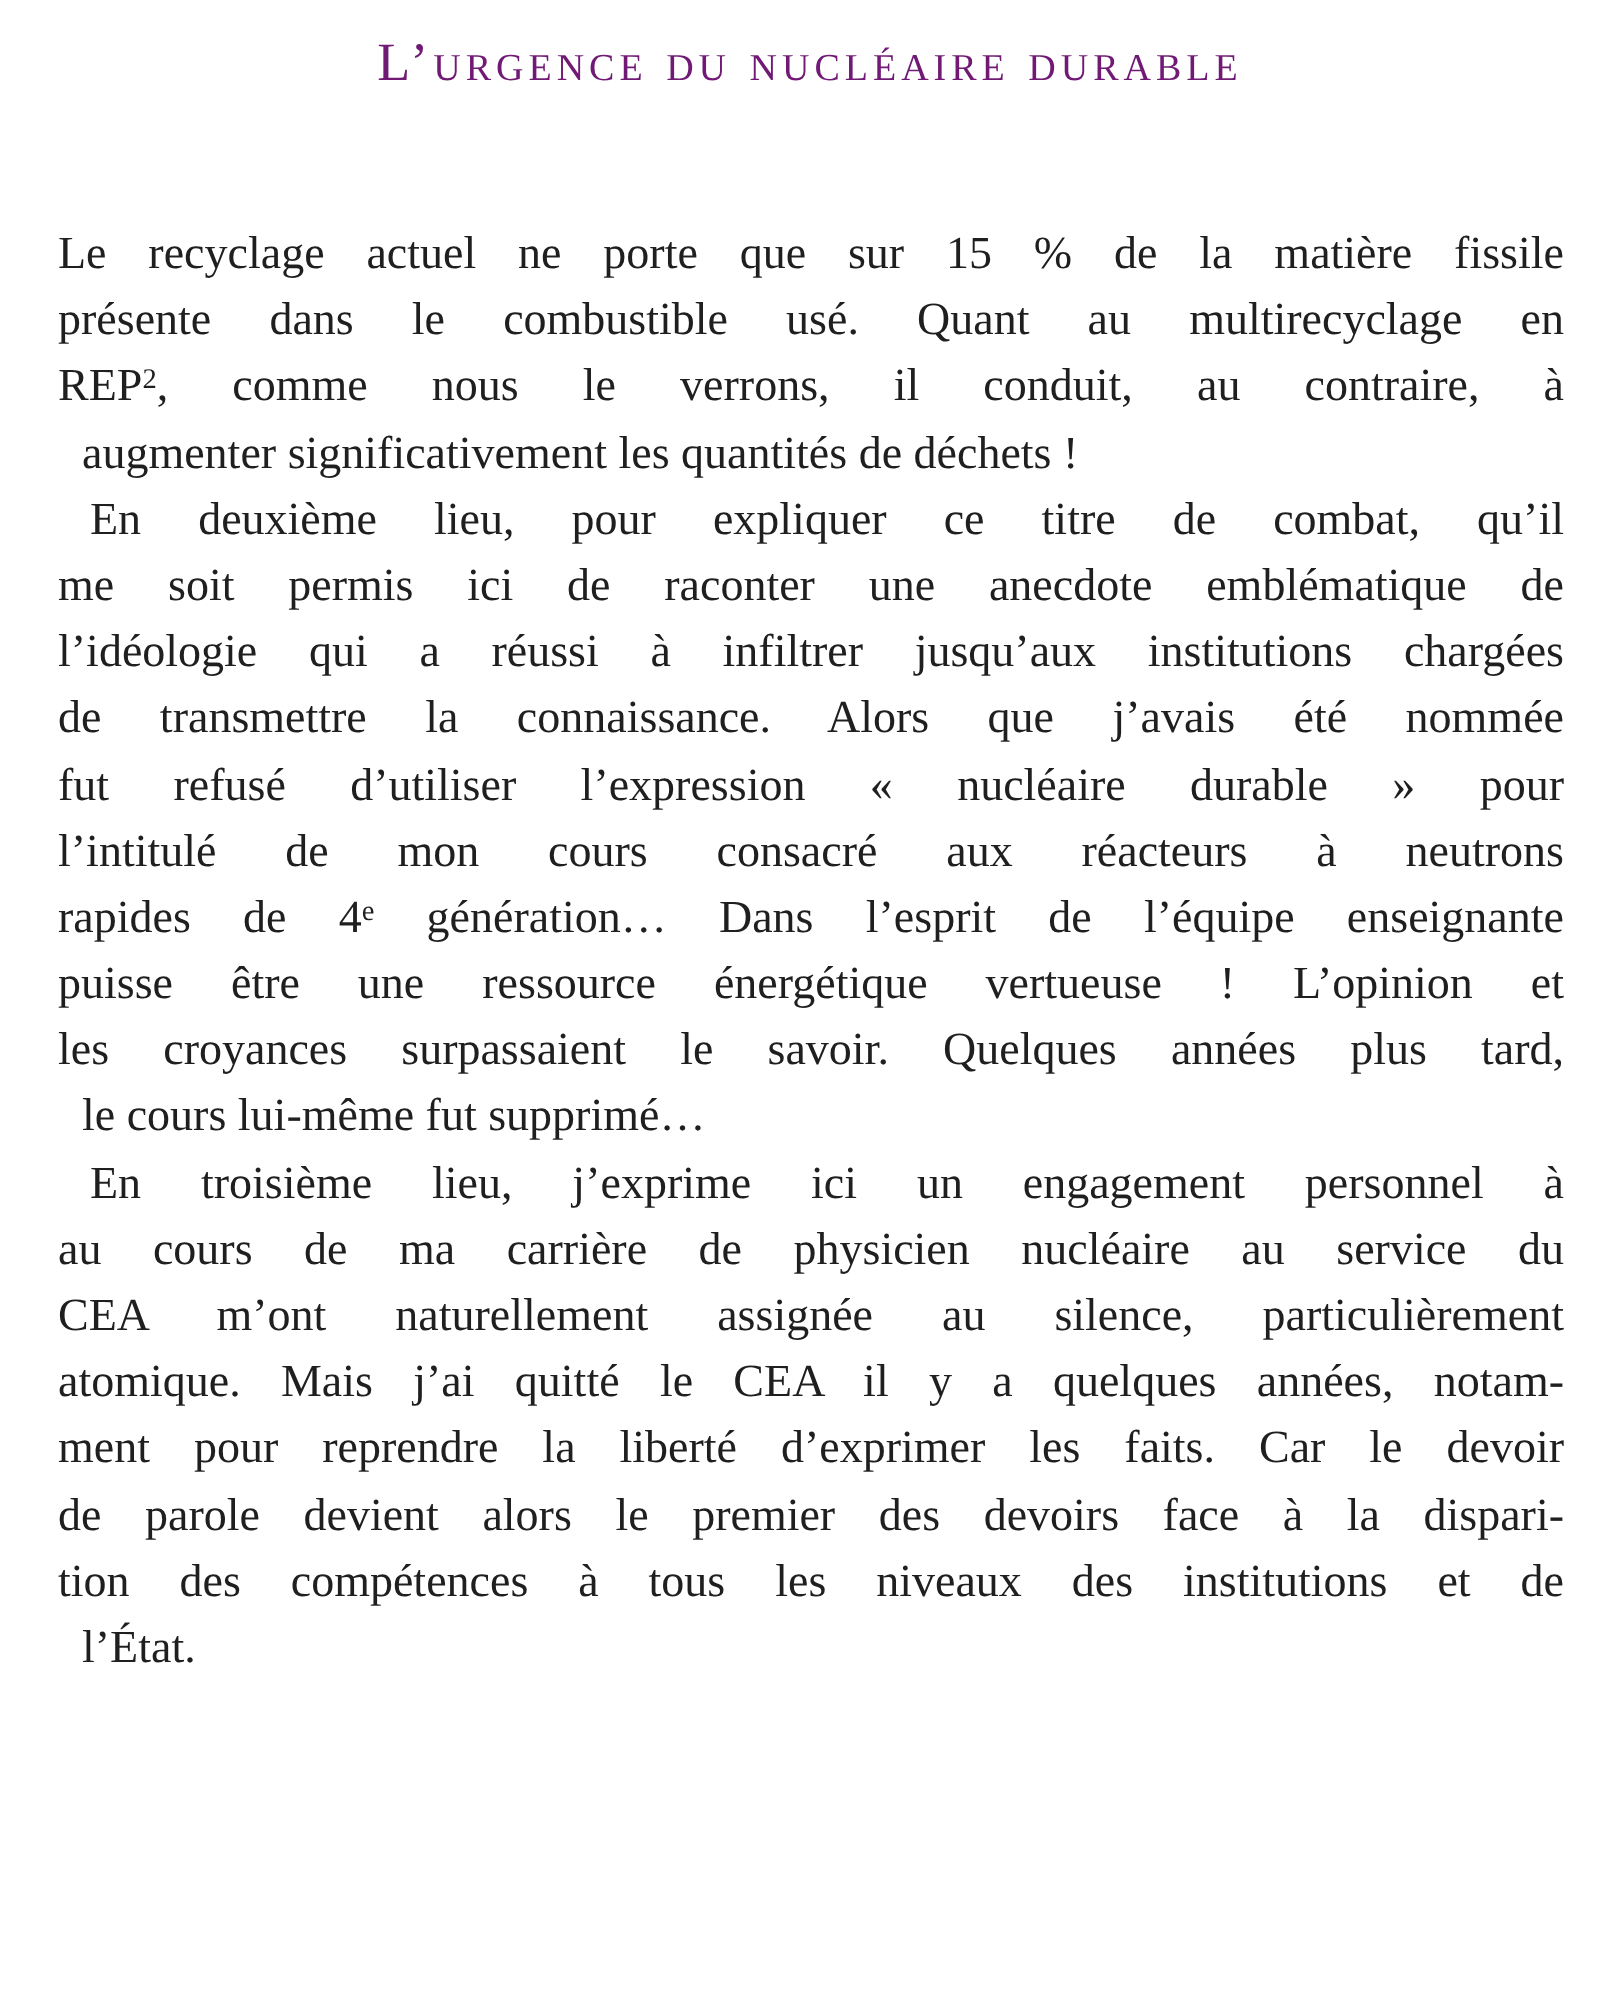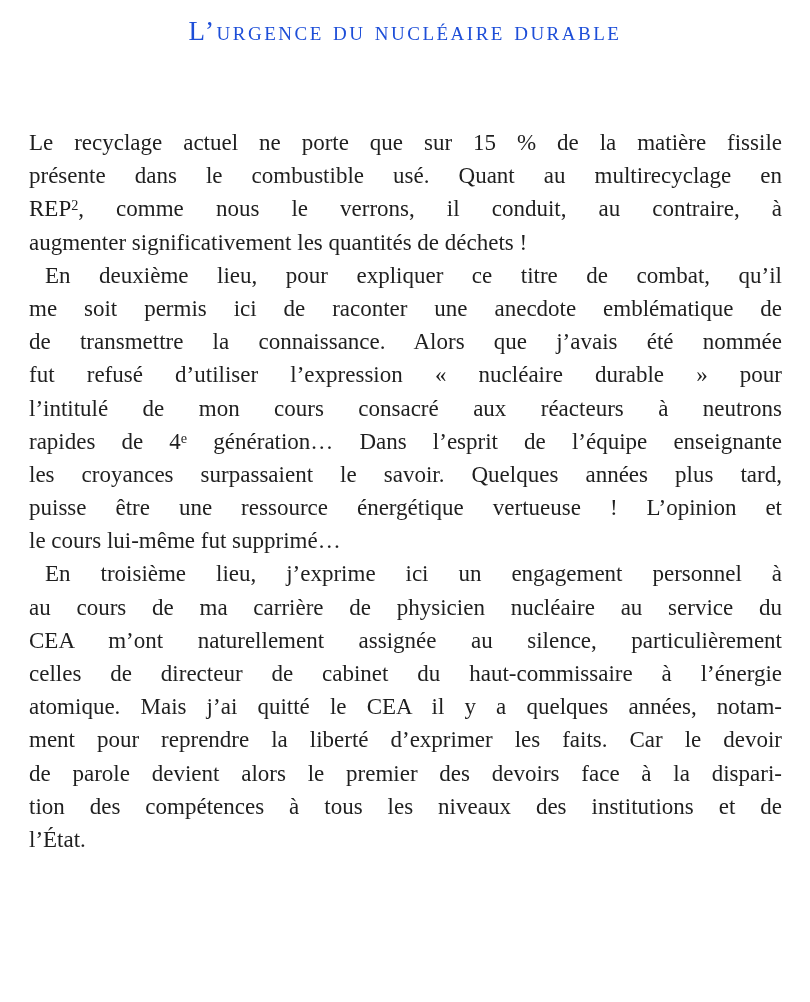--- a/index.html
+++ b/index.html
@@ -18,43 +18,44 @@
   }
   .running-head {
     position: absolute;
     top: 16px;
     left: 0;
     right: 0;
     text-align: center;
     font-variant: small-caps;
     font-size: 27px;
     letter-spacing: 2.5px;
-    color: #1d4ed8;
+    color: #701a75;
   }
   .body-text {
     position: absolute;
-    top: 126px;
+    top: 110px;
     left: 29px;
     width: 753px;
   }
   .para {
     margin: 0;
     padding: 0;
   }
   .line {
     font-size: 23px;
     line-height: 33.2px;
     text-align: justify;
     text-align-last: justify;
     white-space: normal;
     overflow: hidden;
     height: 33.2px;
   }
   .line.para-end {
     text-align-last: left;
+    margin-left: 12px;
   }
   .para.indent .line:first-child {
     text-indent: 16px;
   }
   .line sup {
     font-size: 0.62em;
     line-height: 0;
     vertical-align: 0.42em;
   }
   .line em {
@@ -69,33 +70,33 @@
   <div class="body-text">
       <div class="para">
         <div class="line"><span>Le recyclage actuel ne porte que sur 15 % de la matière fissile</span></div>
         <div class="line"><span>présente dans le combustible usé. Quant au multirecyclage en</span></div>
         <div class="line"><span>REP</span><sup>2</sup><span>, comme nous le verrons, il conduit, au contraire, à</span></div>
         <div class="line para-end"><span>augmenter significativement les quantités de déchets !</span></div>
       </div>
       <div class="para indent">
         <div class="line"><span>En deuxième lieu, pour expliquer ce titre de combat, qu’il</span></div>
         <div class="line"><span>me soit permis ici de raconter une anecdote emblématique de</span></div>
+        <div class="line"><span>l’idéologie qui a réussi à infiltrer jusqu’aux institutions chargées</span></div>
         <div class="line"><span>de transmettre la connaissance. Alors que j’avais été nommée</span></div>
         <div class="line"><span>fut refusé d’utiliser l’expression « nucléaire durable » pour</span></div>
         <div class="line"><span>l’intitulé de mon cours consacré aux réacteurs à neutrons</span></div>
         <div class="line"><span>rapides de 4</span><sup>e</sup><span> génération… Dans l’esprit de l’équipe enseignante</span></div>
+        <div class="line"><span>puisse être une ressource énergétique vertueuse ! L’opinion et</span></div>
         <div class="line"><span>les croyances surpassaient le savoir. Quelques années plus tard,</span></div>
-        <div class="line"><span>puisse être une ressource énergétique vertueuse ! L’opinion et</span></div>
         <div class="line para-end"><span>le cours lui-même fut supprimé…</span></div>
       </div>
       <div class="para indent">
         <div class="line"><span>En troisième lieu, j’exprime ici un engagement personnel à</span></div>
         <div class="line"><span>au cours de ma carrière de physicien nucléaire au service du</span></div>
         <div class="line"><span>CEA m’ont naturellement assignée au silence, particulièrement</span></div>
-        <div class="line"><span>celles de directeur de cabinet du haut-commissaire à l’énergie</span></div>
         <div class="line"><span>atomique. Mais j’ai quitté le CEA il y a quelques années, notam-</span></div>
         <div class="line"><span>ment pour reprendre la liberté d’exprimer les faits. Car le devoir</span></div>
         <div class="line"><span>de parole devient alors le premier des devoirs face à la dispari-</span></div>
         <div class="line"><span>tion des compétences à tous les niveaux des institutions et de</span></div>
         <div class="line para-end"><span>l’État.</span></div>
       </div>
     </div>
 </div>
 
 </body></html>

